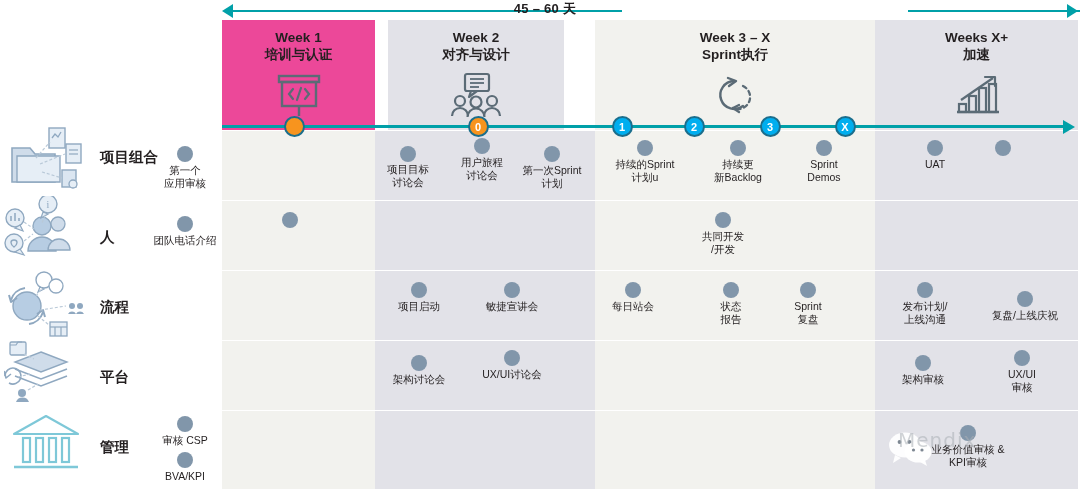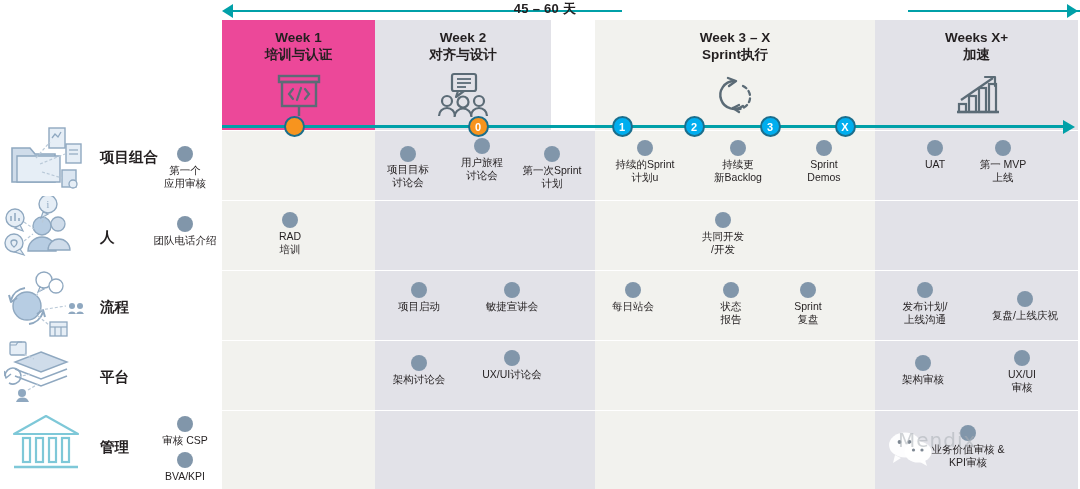--- a/index.html
+++ b/index.html
@@ -106,21 +106,21 @@
         <div class="ttl"><span>Week 1</span><br><span>培训与认证</span></div>
         <div class="ico">
           <svg width="56" height="46" viewBox="0 0 56 46">
         <rect x="8" y="4" width="40" height="6" fill="none" stroke="#5b6b76" stroke-width="2.4"></rect>
         <rect x="11" y="10" width="34" height="24" fill="none" stroke="#5b6b76" stroke-width="2.4"></rect>
         <path d="M22 17 L18 22 L22 27 M34 17 L38 22 L34 27 M30 16 L26 28" fill="none" stroke="#5b6b76" stroke-width="2.2" stroke-linecap="round"></path>
         <line x1="28" y1="34" x2="28" y2="44" stroke="#5b6b76" stroke-width="2.4"></line>
       </svg>
         </div>
       </div>
-      <div class="col-header" style="left: 375px; width: 176px; background: rgb(226, 226, 232);">
+      <div class="col-header" style="left: 388px; width: 176px; background: rgb(226, 226, 232);">
         <div class="ttl"><span>Week 2</span><br><span>对齐与设计</span></div>
         <div class="ico">
           <svg width="58" height="48" viewBox="0 0 58 48">
         <rect x="18" y="2" width="24" height="17" rx="2" fill="none" stroke="#5b6b76" stroke-width="2.2"></rect>
         <path d="M24 19 L22 25 L30 19 Z" fill="none" stroke="#5b6b76" stroke-width="2.2" stroke-linejoin="round"></path>
         <line x1="23" y1="7" x2="37" y2="7" stroke="#5b6b76" stroke-width="1.8"></line>
         <line x1="23" y1="11" x2="37" y2="11" stroke="#5b6b76" stroke-width="1.8"></line>
         <line x1="23" y1="15" x2="32" y2="15" stroke="#5b6b76" stroke-width="1.8"></line>
         <circle cx="13" cy="29" r="5" fill="none" stroke="#5b6b76" stroke-width="2.2"></circle>
         <path d="M5 44 a8 8 0 0 1 16 0" fill="none" stroke="#5b6b76" stroke-width="2.2"></path>
@@ -320,27 +320,23 @@
         <div class="dot"></div>
         <div class="lbl">Sprint
 Demos</div>
       </div>
       <div class="activity" style="left: 885px; top: 140px; width: 100px;">
         <div class="dot"></div>
         <div class="lbl">UAT</div>
       </div>
       <div class="activity" style="left: 953px; top: 140px; width: 100px;">
         <div class="dot"></div>
-        <div class="lbl">第一 MVP
-上线</div>
       </div>
       <div class="activity" style="left: 240px; top: 212px; width: 100px;">
         <div class="dot"></div>
-        <div class="lbl">RAD
-培训</div>
       </div>
       <div class="activity" style="left: 673px; top: 212px; width: 100px;">
         <div class="dot"></div>
         <div class="lbl">共同开发
 /开发</div>
       </div>
       <div class="activity" style="left: 369px; top: 282px; width: 100px;">
         <div class="dot"></div>
         <div class="lbl">项目启动</div>
       </div>

